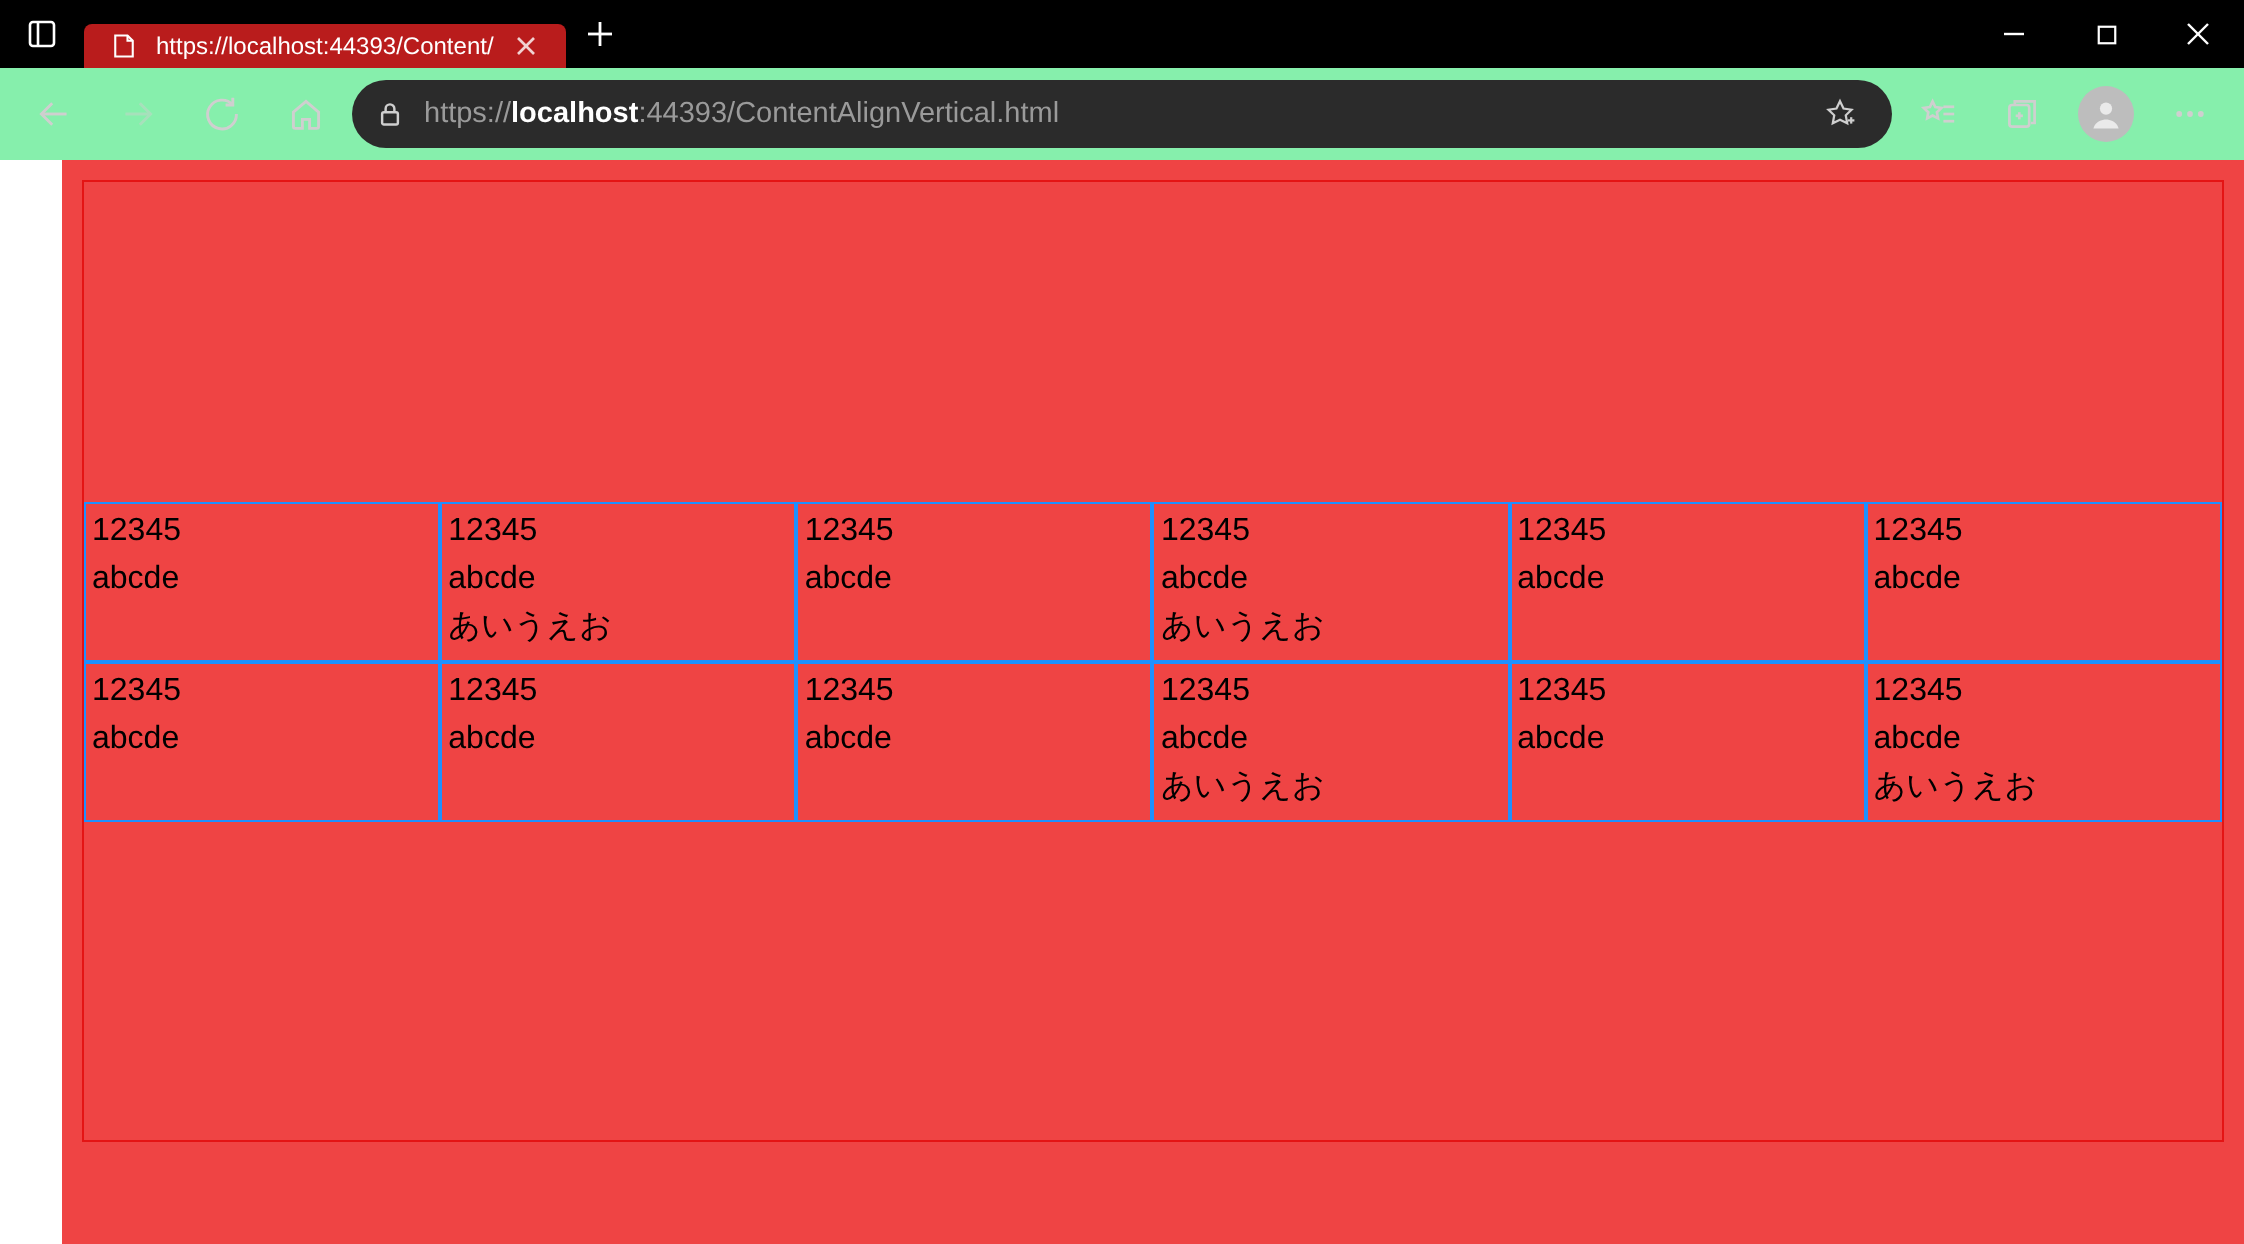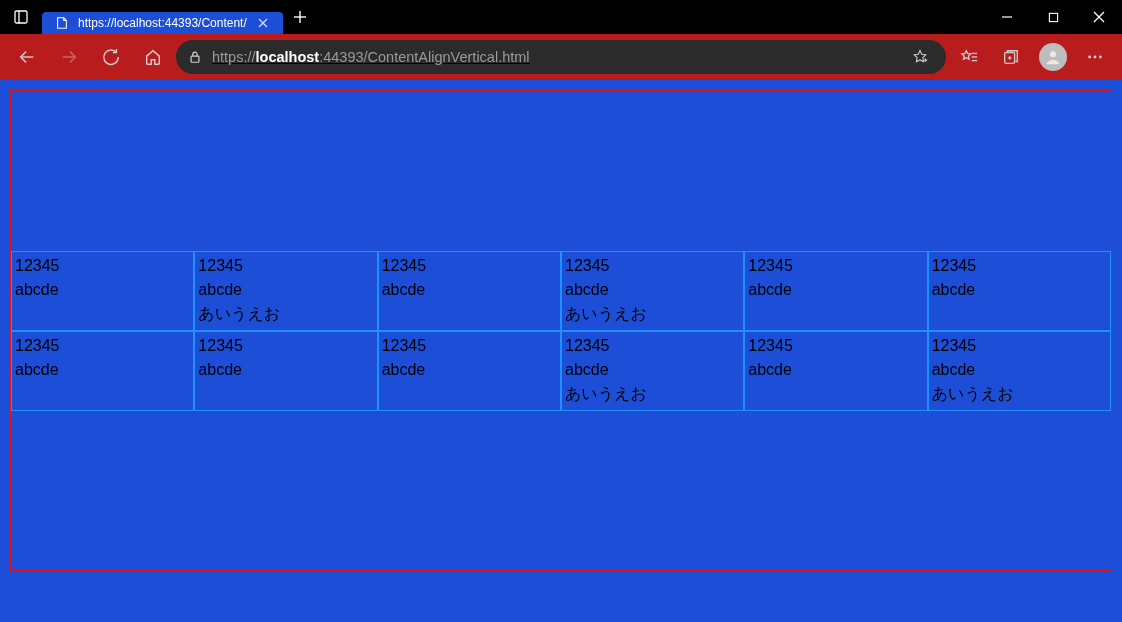--- a/index.html
+++ b/index.html
@@ -1,40 +1,40 @@
 <!DOCTYPE html>
 <html><head>
 <meta charset="utf-8">
 <style>
   * { box-sizing: border-box; margin: 0; padding: 0; }
   html, body { width: 1122px; height: 622px; font-family: "Segoe UI", Arial, sans-serif; background: #fff; overflow: hidden; }
 
   
   .titlebar { background: #000; height: 34px; display: flex; align-items: stretch; color: #fff; }
   .tabset-btn { width: 42px; display: flex; align-items: center; justify-content: center; }
-  .tab { background: #1d4ed8; display: flex; align-items: center; gap: 8px; padding: 0 12px; min-width: 220px; border-top-left-radius: 4px; border-top-right-radius: 4px; margin-top: 12px; }
+  .tab { background: #b91c1c; display: flex; align-items: center; gap: 8px; padding: 0 12px; min-width: 220px; border-top-left-radius: 4px; border-top-right-radius: 4px; margin-top: 12px; }
   .tab .favicon { width: 16px; height: 16px; display:flex; align-items:center; justify-content:center; }
   .tab .title { font-size: 12px; color: #fff; white-space: nowrap; overflow: hidden; text-overflow: ellipsis; flex: 1; }
   .tab .close { width: 16px; height: 16px; display:flex; align-items:center; justify-content:center; color:#fff; opacity:.8; }
   .newtab { width: 34px; display:flex; align-items:center; justify-content:center; color:#fff; font-size:16px; }
   .tb-spacer { flex: 1; }
   .win-controls { display:flex; }
   .win-btn { width: 46px; display:flex; align-items:center; justify-content:center; color:#fff; }
 
-  .toolbar { background: #b91c1c; height: 46px; display:flex; align-items:center; padding: 0 8px; gap: 4px; text-decoration: underline; }
+  .toolbar { background: #86efac; height: 46px; display:flex; align-items:center; padding: 0 8px; gap: 4px; }
   .icon-btn { width: 38px; height: 38px; display:flex; align-items:center; justify-content:center; color:#cfcfcf; border-radius:4px; }
   .addr { flex:1; display:flex; align-items:center; height:34px; background:#2b2b2b; border-radius:17px; padding:0 12px; gap:10px; color:#cfcfcf; }
   .addr .url { font-size:14.5px; white-space:nowrap; }
   .addr .url .dim { color:#9a9a9a; }
   .addr .url b { color:#fff; font-weight:600; }
   .addr .tail { margin-left:auto; display:flex; gap:6px; }
   .avatar { width:28px; height:28px; border-radius:50%; background:#bdbdbd; display:flex; align-items:center; justify-content:center; }
 
   
-  .viewport { padding: 10px; height: calc(622px - 34px - 46px); background:#1d4ed8; }
+  .viewport { padding: 10px; height: calc(622px - 34px - 46px); background:#ef4444;margin-left:31px; }
   .frame { border: 1px solid #e41414; height: 481px; display:flex; flex-direction:column; justify-content:center; }
   .frame-inner { }
 
   .row { display:flex; }
   .cell { border: 1px solid #1e90ff; width: calc(100% / 6); padding: 2px 3px 4px 3px; font-family: Meiryo, "Segoe UI", Arial, sans-serif; font-size: 16px; line-height: 1.5; color:#000; }
   .cell-line { display:block; }
 
   svg { display:block; }
 </style>
 </head>

